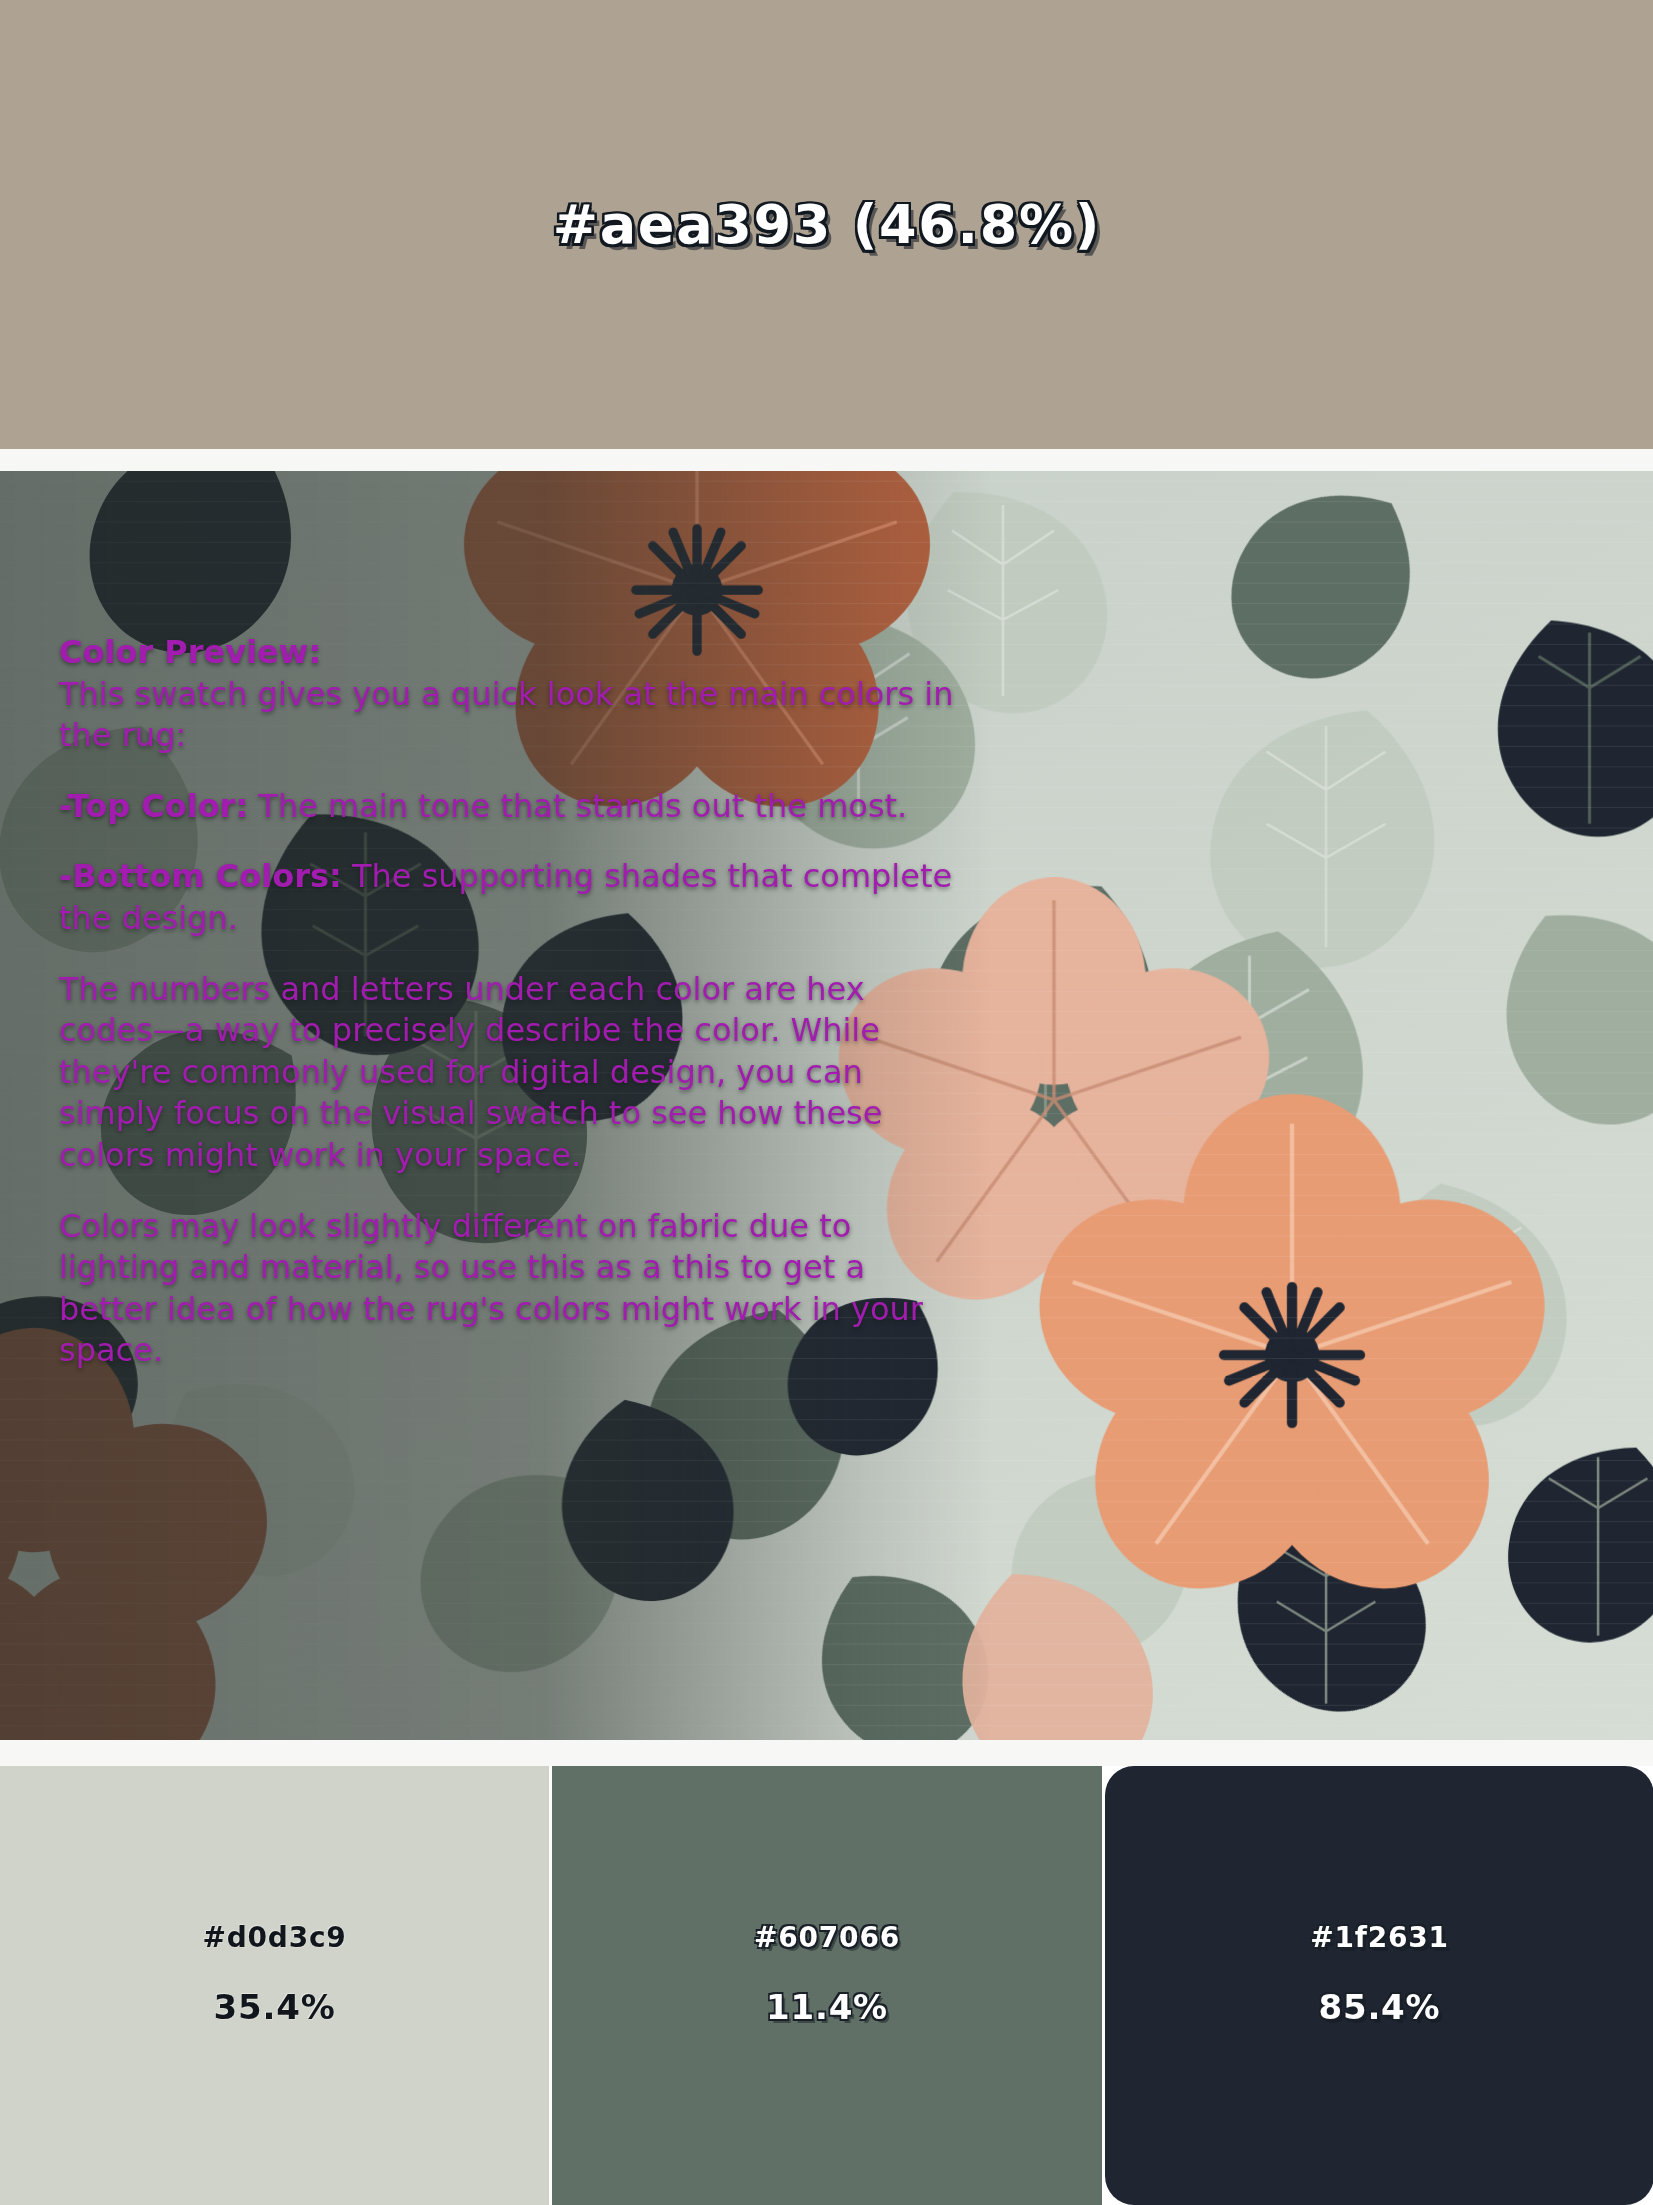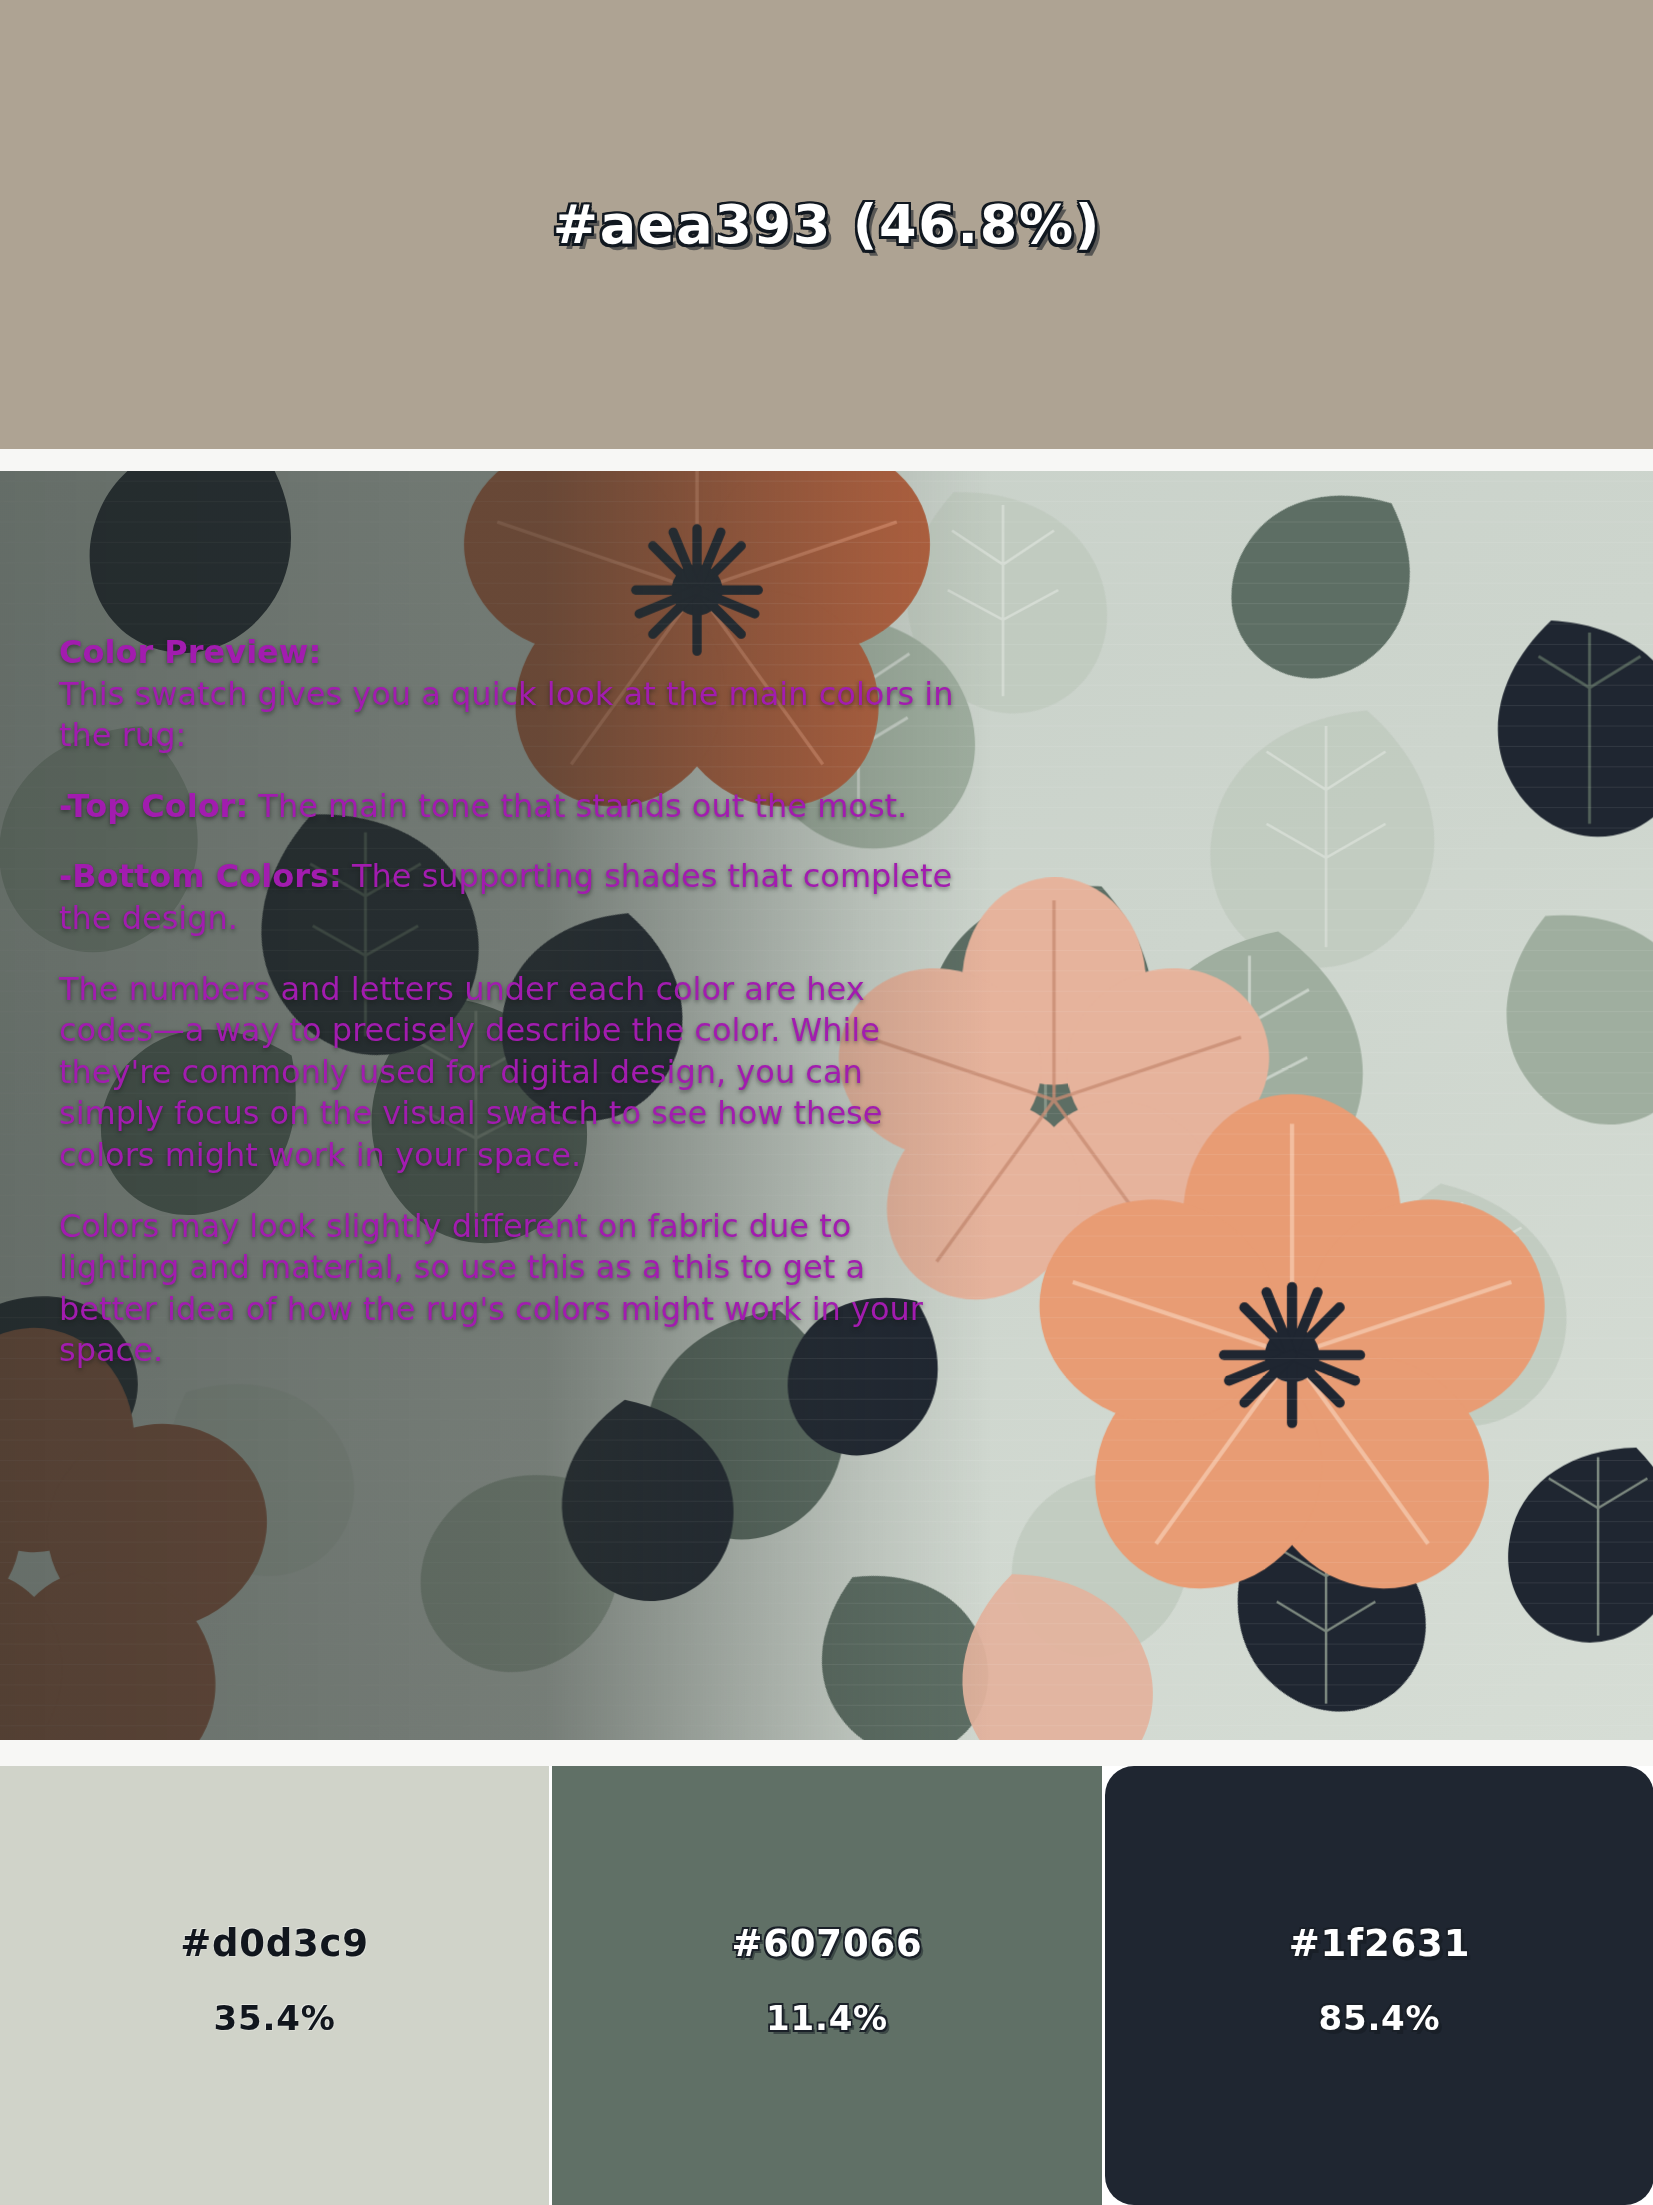--- a/index.html
+++ b/index.html
@@ -114,21 +114,21 @@
   }
   .bottom-swatch + .bottom-swatch { margin-left: 3.4px; }
   .swatch-label {
     margin-top: 155px;
     text-align: center;
     font-family: "DejaVu Sans", sans-serif;
     font-weight: 700;
     letter-spacing: 0.8px;
     line-height: 1.22;
   }
-  .swatch-hex { font-size: 37px; display: block; }
+  .swatch-hex { font-size: 28px; display: block; }
   .swatch-pct { font-size: 34px; display: block; margin-top: 32px; }
   .label-dark {
     color: #11161d;
     text-shadow:
       -0.8px -0.8px 0 rgba(255,255,255,0.45),
        0.8px  0.8px 0 rgba(255,255,255,0.25);
   }
   .label-light {
     color: #ffffff;
     text-shadow:

